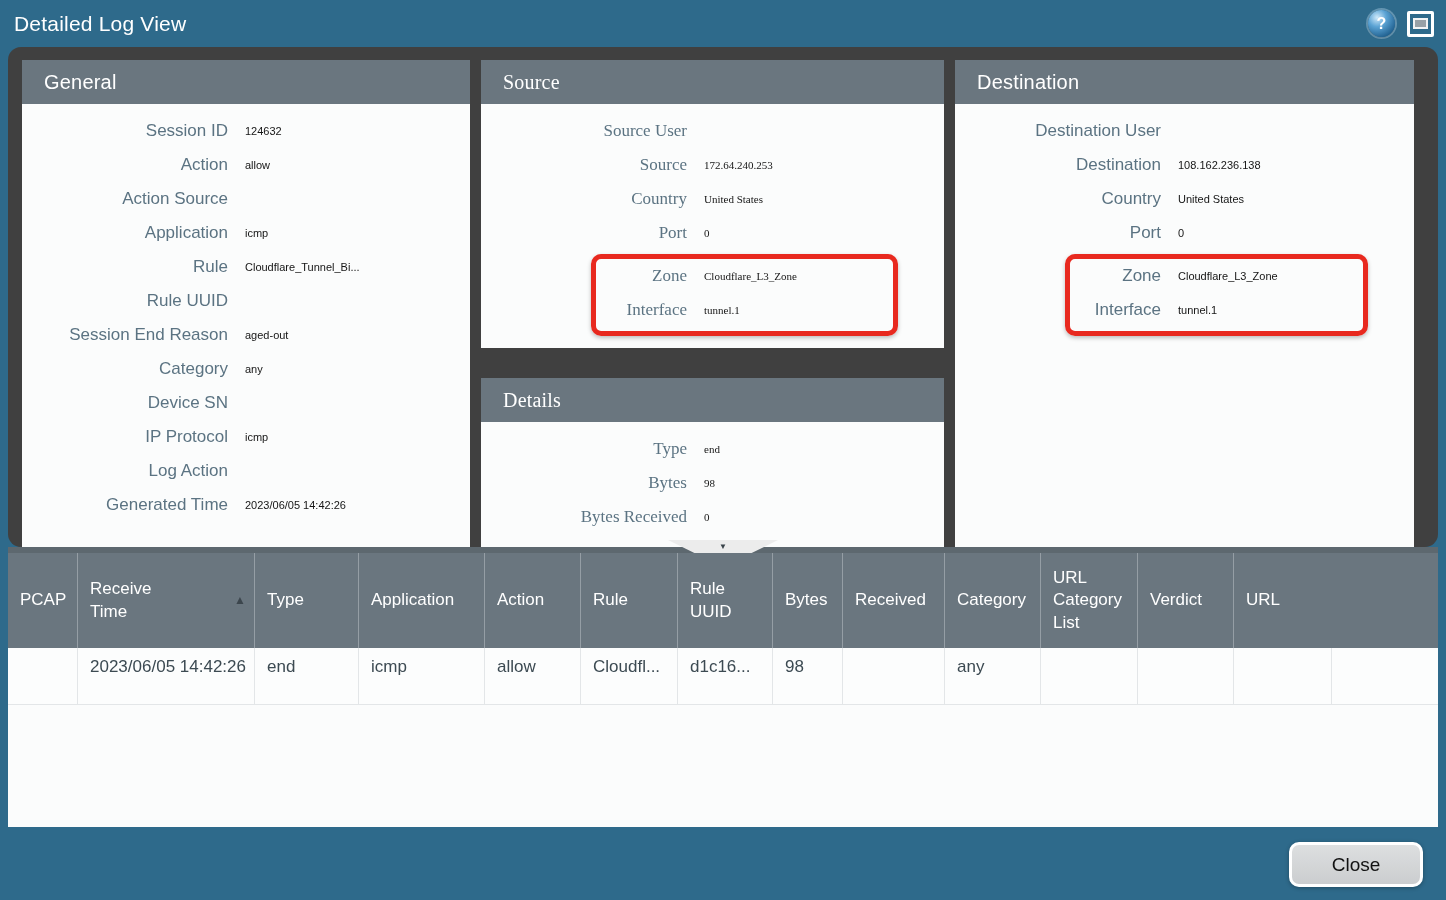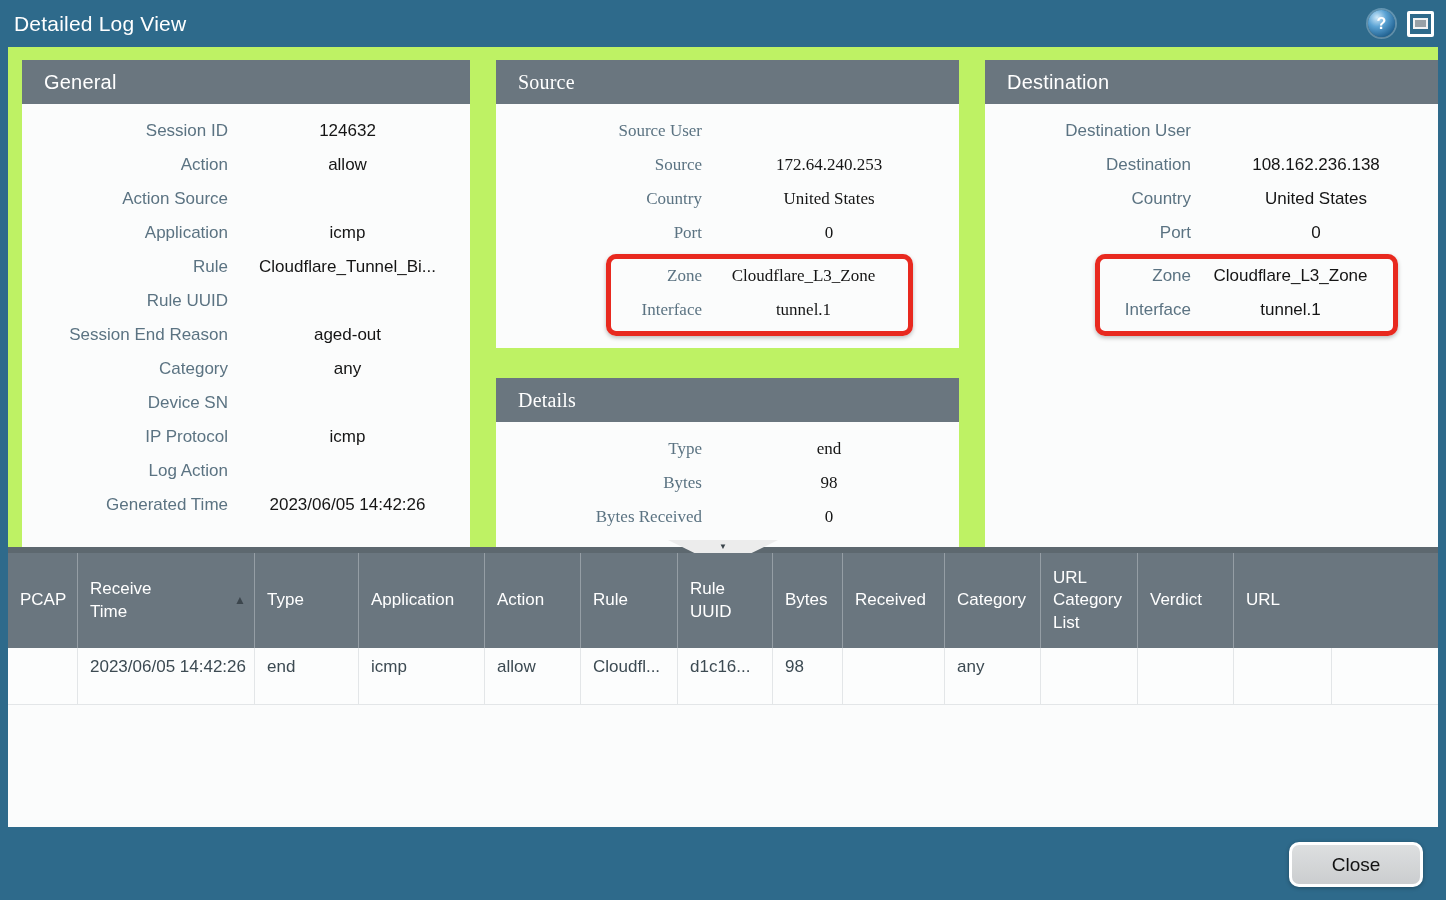--- a/index.html
+++ b/index.html
@@ -40,26 +40,27 @@
   .win-inner {
     width: 15px; height: 11px;
     background: #98a1a7;
     border: 2px solid #f2f3f4;
   }
 
   
   .top-section {
     height: 500px; flex: 0 0 500px;
     margin: 0 8px;
-    background: #bef264;
+    background: #404040;
     display: flex;
     align-items: stretch;
-    gap: 26px;
+    gap: 11px;
     padding: 13px 14px 0 14px;
     overflow: hidden;
+    border-radius: 13px;
   }
   .panel { background: #fbfcfc; display: flex; flex-direction: column; overflow: hidden; }
   .panel > header {
     flex: 0 0 44px;
     background: var(--c-panel-header, #6a767f);
     color: #fff;
     font-size: 20px;
     display: flex; align-items: center;
     padding-left: 22px;
     letter-spacing: .2px;
@@ -75,25 +76,24 @@
   .flabel {
     flex: 0 0 206px;
     text-align: right;
     color: var(--c-label, #5b7382);
     font-size: 17px;
     margin-right: 17px;
   }
   .fvalue {
     flex: 1 1 auto;
     color: #151515;
-    font-size: 17px;
+    font-size: 11px;
     overflow-wrap: break-word;
     min-width: 0;
     padding-right: 20px;
-    text-align: center;
   }
   .hl-box {
     border: 5px solid var(--c-accent-red, #e8291f);
     border-radius: 10px;
     margin: 1px 46px 4px 110px;
     padding: 4px 0 0 0;
     box-shadow: 0 2px 4px rgba(0,0,0,.25);
   }
   .hl-box .flabel { flex: 0 0 91px; }
 

